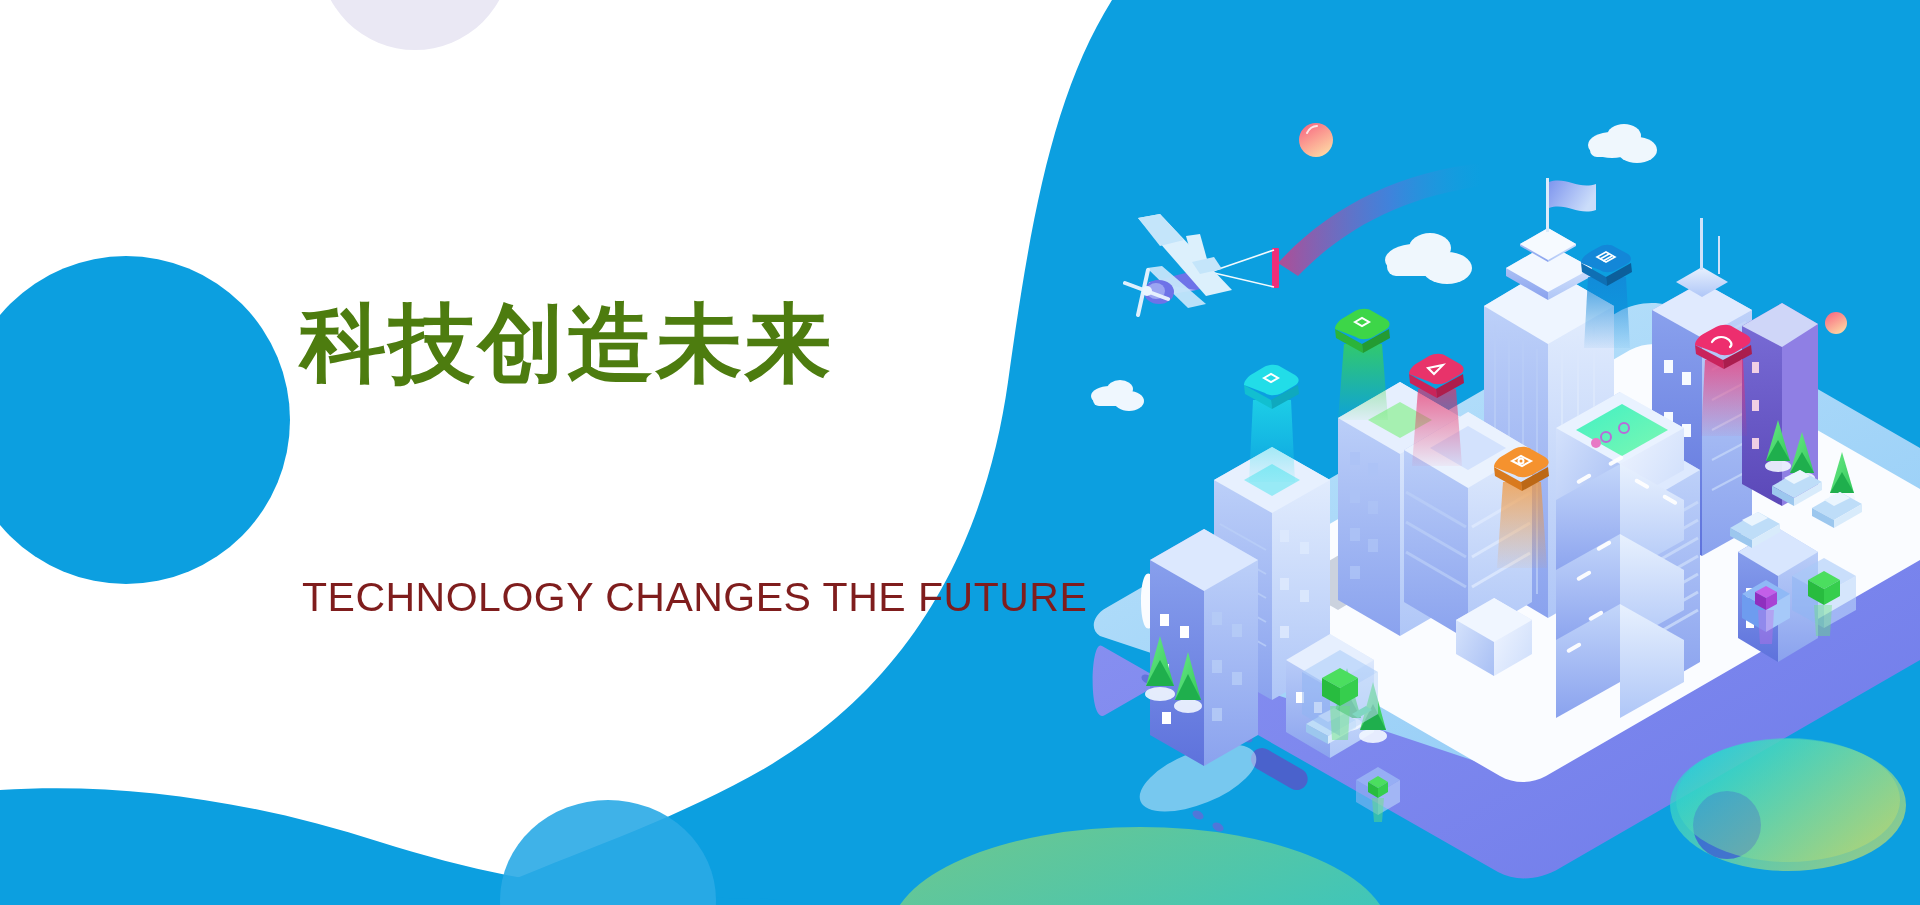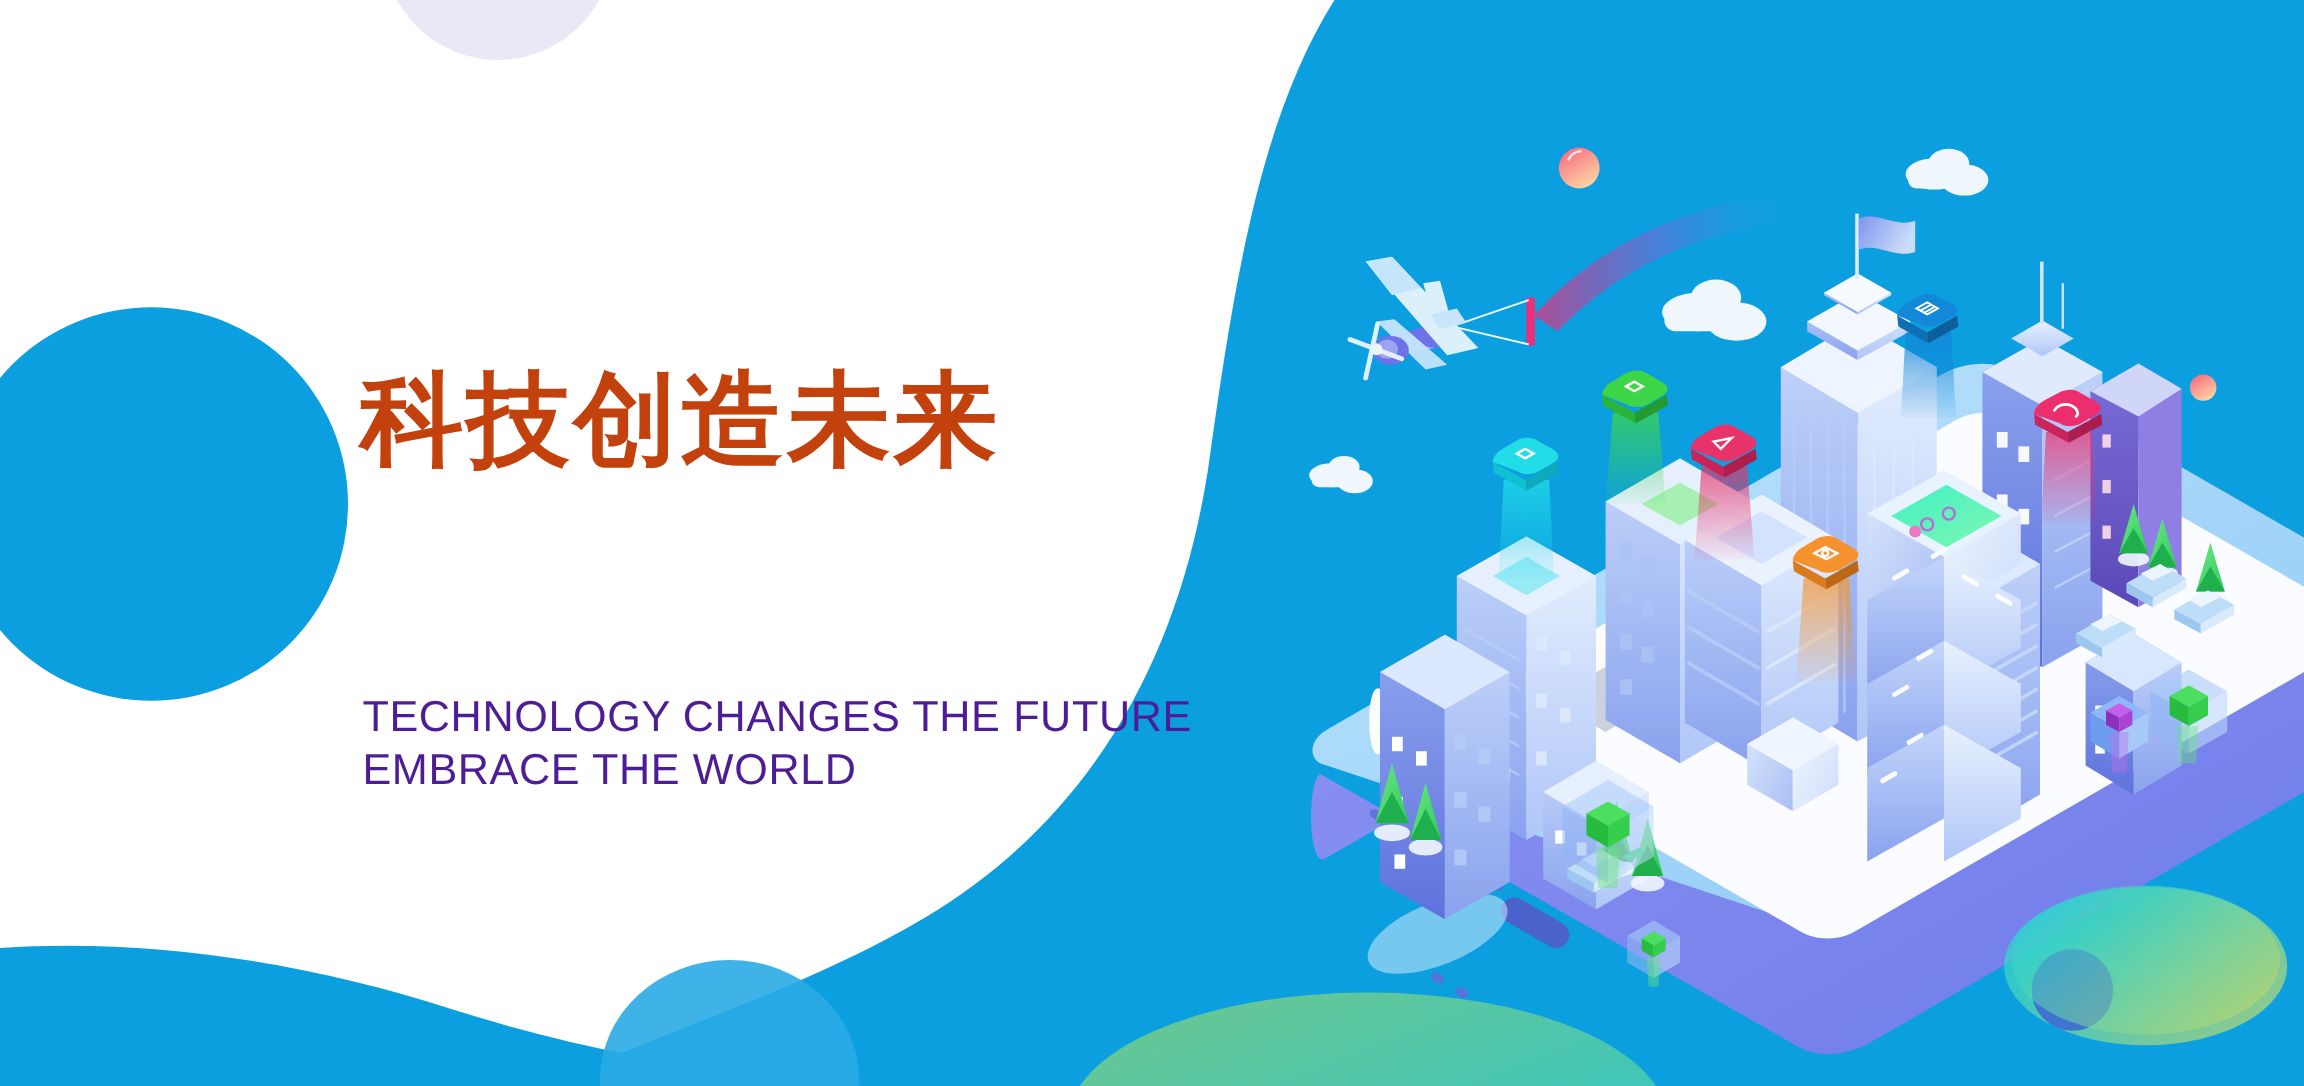--- a/index.html
+++ b/index.html
@@ -3,29 +3,29 @@
 <meta charset="utf-8">
 <title>Technology Banner</title>
 <style>
   html,body{margin:0;padding:0;background:#fff;}
   body{width:1920px;height:905px;overflow:hidden;font-family:"Liberation Sans",sans-serif;}
   #banner{position:relative;width:1920px;height:905px;overflow:hidden;background:#ffffff;}
   #banner svg.layer{position:absolute;top:0;left:0;width:1920px;height:905px;}
   .txt{position:absolute;white-space:nowrap;}
   #headline{left:300px;top:300px;z-index:40;}
   #headline .hl{
-      font-family:Liberation Serif, serif;
+      font-family:Liberation Mono, monospace;
       font-weight:bold;font-size:86px;line-height:100px;
-      color:#c2410c;letter-spacing:3px;
+      color:#4d7c0f;letter-spacing:3px;
   }
   #subtitle{left:302px;top:575px;z-index:40;}
   #subtitle .sl{
       font-family:"Liberation Sans",sans-serif;
-      font-weight:normal;font-size:36px;line-height:44px;
-      color:#4c1d95;letter-spacing:0.5px;
+      font-weight:normal;font-size:41px;line-height:44px;
+      color:#7f1d1d;letter-spacing:0.5px;
   }
 </style>
 </head>
 <body>
 
 <div id="banner">
 
   <svg class="layer" viewBox="0 0 1920 905" preserveAspectRatio="none" xmlns="http://www.w3.org/2000/svg">
     <defs>
 
@@ -644,16 +644,15 @@
       <ellipse cx="1788" cy="800" rx="112" ry="62" fill="url(#gTealBlob)" opacity="0.55"></ellipse>
     </g>
   </svg>
 
   <div class="txt" id="headline">
     <div class="hl">科技创造未来</div>
   </div>
 
   <div class="txt" id="subtitle">
     <div class="sl">TECHNOLOGY CHANGES THE FUTURE</div>
-    <div class="sl">EMBRACE THE WORLD</div>
   </div>
 
 </div>
 
 </body></html>

